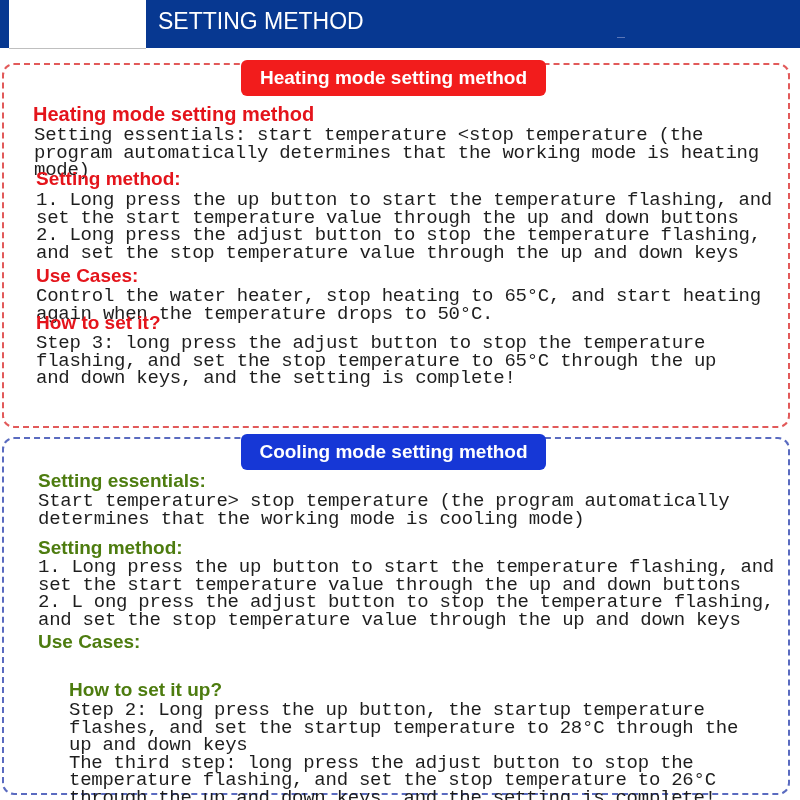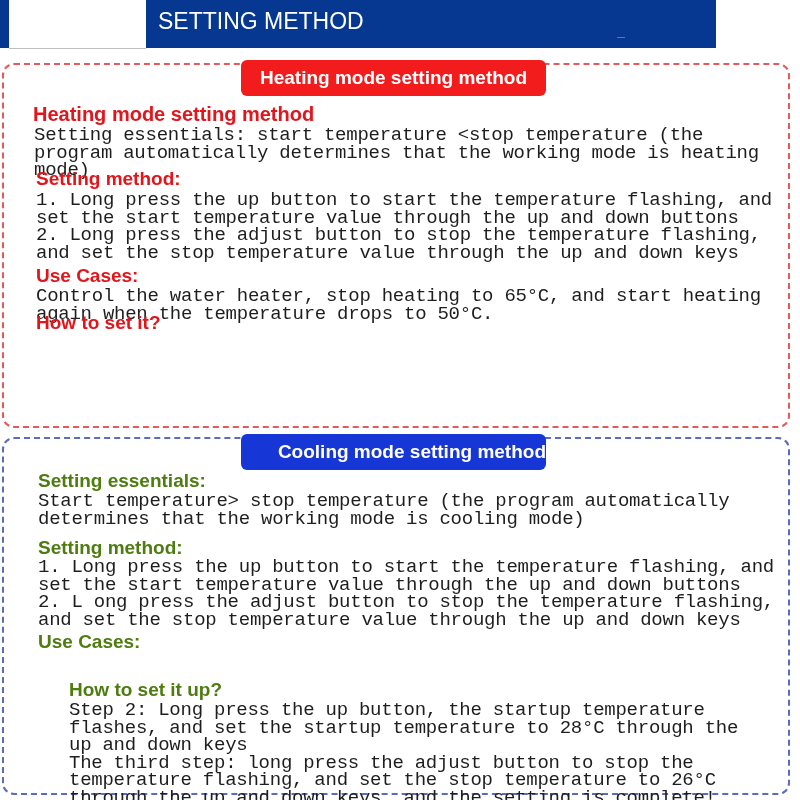--- a/index.html
+++ b/index.html
@@ -1,20 +1,20 @@
 <!DOCTYPE html>
 <html><head>
   <meta charset="utf-8">
   <style>
     * { box-sizing: border-box; margin: 0; padding: 0; }
     html, body { width: 800px; height: 800px; background: #ffffff; overflow: hidden; }
     body { position: relative; font-family: "Liberation Sans", sans-serif; color: #222; }
 
     .header {
-      position: absolute; left: 0; top: 0; width: 716px; height: 48px;
+      position: absolute; left: 0; top: 0; width: 800px; height: 48px;
       background: #073891;
     }
     .header-white {
       position: absolute; left: 9px; top: 0; width: 137px; height: 49px;
       background: #ffffff; border-bottom: 1px solid #bfbfbf;
     }
     .header-title {
       position: absolute; left: 158px; top: 8px;
       color: #ffffff; font-size: 23px; letter-spacing: 0px;
       font-family: "Liberation Sans", sans-serif;
@@ -30,21 +30,21 @@
     .section.heating { top: 63px; height: 365px; border-color: #e25a5a; }
     .section.cooling { top: 437px; height: 358px; border-color: #5a6bc0; }
 
     .pill {
       position: absolute; left: 241px; width: 305px; height: 36px;
       border-radius: 6px; color: #fff; font-weight: bold;
       font-size: 19px; text-align: center; line-height: 36px;
       font-family: "Liberation Sans", sans-serif;
     }
     .pill.red { top: 60px; background: #f21c1c; }
-    .pill.blue { top: 434px; background: #1637d6; text-align: right; }
+    .pill.blue { top: 434px; background: #1637d6; }
 
     .content {
       position: absolute; left: 33px; width: 740px;
     }
     .h {
       font-weight: bold; font-size: 19px; line-height: 22px;
       font-family: "Liberation Sans", sans-serif;
     }
     .heating .h, .h.red { color: #e4141b; }
     .h.blue { color: #4d7c0f; }
@@ -77,20 +77,21 @@
   <div class="p">2. Long press the adjust button to stop the temperature flashing, and set the stop temperature value through the up and down keys</div>
 </div>
 
 <div class="content" style="top:264px; left:36px;">
   <div class="h red" style="line-height:24px;">Use Cases:</div>
   <div class="p">Control the water heater, stop heating to 65°C, and start heating again when the temperature drops to 50°C.</div>
 </div>
 
 <div class="content" style="top:311px; left:36px;">
   <div class="h red" style="line-height:24px;">How to set it?</div>
+  <div class="p" style="width:690px;">Step 3: long press the adjust button to stop the temperature flashing, and set the stop temperature to 65°C through the up and down keys, and the setting is complete!</div>
 </div>
 
 <div class="section cooling"></div>
 <div class="pill blue">Cooling mode setting method</div>
 
 <div class="content" style="top:469px; left:38px;">
   <div class="h blue" style="line-height:24px;">Setting essentials:</div>
   <div class="p">Start temperature&gt; stop temperature (the program automatically determines that the working mode is cooling mode)</div>
 </div>
 

